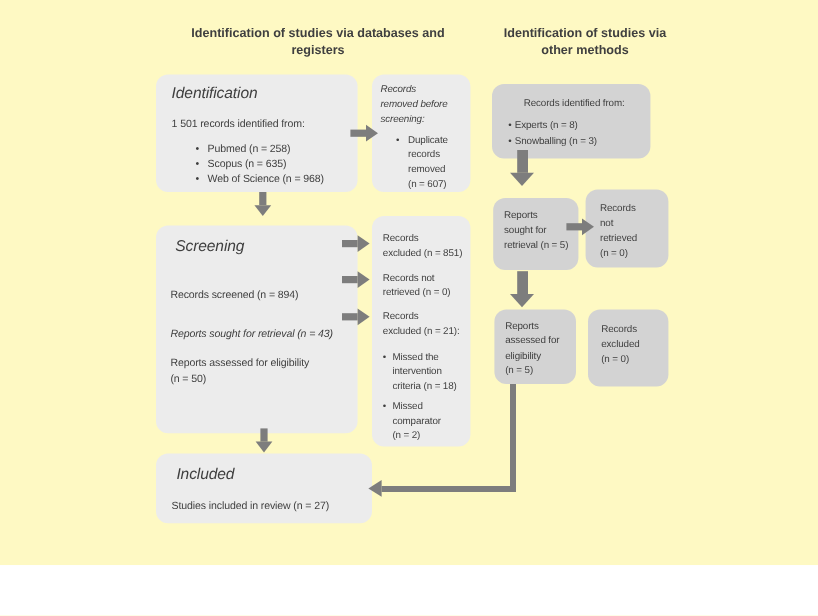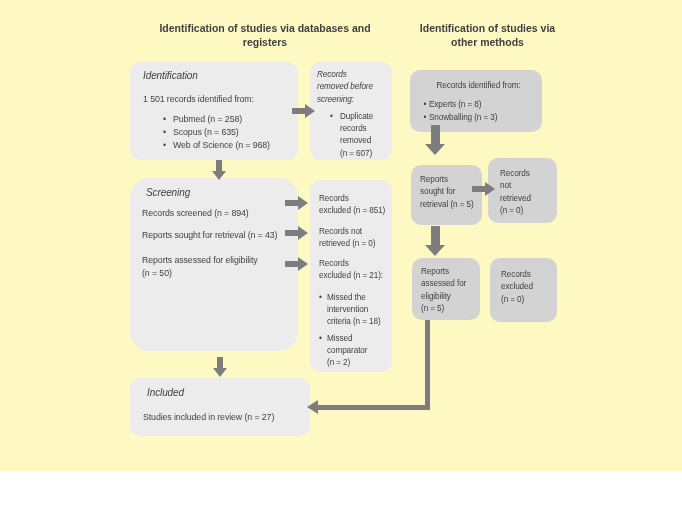--- a/index.html
+++ b/index.html
@@ -7,21 +7,21 @@
     --text:#3f3f3f; --caption:#1d1d1d; --strip:#e4e4e4;
   }
   html,body{margin:0;padding:0;background:#fff;}
   .page{position:relative;width:682px;height:471px;background:#fef9c3;overflow:hidden;
         font-family:"Liberation Sans",sans-serif;color:var(--text);padding-left:28px;}
   .hdr{position:absolute;font-weight:bold;font-size:10.5px;line-height:1.3;
        text-align:center;white-space:pre;color:var(--text);}
   .box{position:absolute;border-radius:10px;box-sizing:border-box;}
   .light{background:var(--light_box);}
   .dark{background:var(--dark_box);}
-  .bh{font-style:italic;font-size:10px;line-height:1.45;white-space:pre;letter-spacing:-0.1px;}
+  .bh{font-style:italic;font-size:13px;line-height:1.45;white-space:pre;letter-spacing:-0.1px;}
   .bt{font-size:8.8px;line-height:1.45;white-space:pre;letter-spacing:-0.1px;}
   .sm{font-size:8.2px;line-height:1.5;}
   .bl{display:flex;}
   .mk{flex:none;width:10px;font-size:8.8px;line-height:1.45;}
   .bl.tight .mk{width:8px;font-size:8.2px;line-height:1.5;}
   
   .arrow{position:absolute;}
   .arrow .sh{position:absolute;background:var(--arrow);}
   .arrow .hd{position:absolute;width:0;height:0;}
   .ar-r .sh{left:0;top:4px;width:13px;height:6px;}
@@ -77,24 +77,24 @@
 screening:</div>
     <div class="bl" style="margin-top:5px;margin-left:13px;">
       <span class="mk" style="font-size:8.2px;">•</span>
       <span class="bt sm">Duplicate
 records
 removed
 (n = 607)</span>
     </div>
   </div>
 
-  <div class="box light" style="left:130px;top:178px;width:168px;height:173px;padding:8px 0 0 12px;border-radius:19px;">
+  <div class="box light" style="left:130px;top:188px;width:168px;height:173px;padding:8px 0 0 12px;">
     <div class="bh" style="margin-left:4px;">Screening</div>
-    <div class="bt" style="margin-top:6px;">Records screened (n = 894)</div>
-    <div class="bt" style="margin-top:10px;">Reports sought for retrieval (n = 43)</div>
+    <div class="bt" style="margin-top:24px;">Records screened (n = 894)</div>
+    <div class="bt" style="margin-top:20px;font-style:italic;">Reports sought for retrieval (n = 43)</div>
     <div class="bt" style="margin-top:12px;">Reports assessed for eligibility
 (n = 50)</div>
   </div>
 
   <div class="box light" style="left:310px;top:180px;width:82px;height:192px;padding:13px 3px 0 9px;">
     <div class="bt sm">Records
 excluded (n = 851)</div>
     <div class="bt sm" style="margin-top:8px;">Records not
 retrieved (n = 0)</div>
     <div class="bt sm" style="margin-top:8px;">Records

